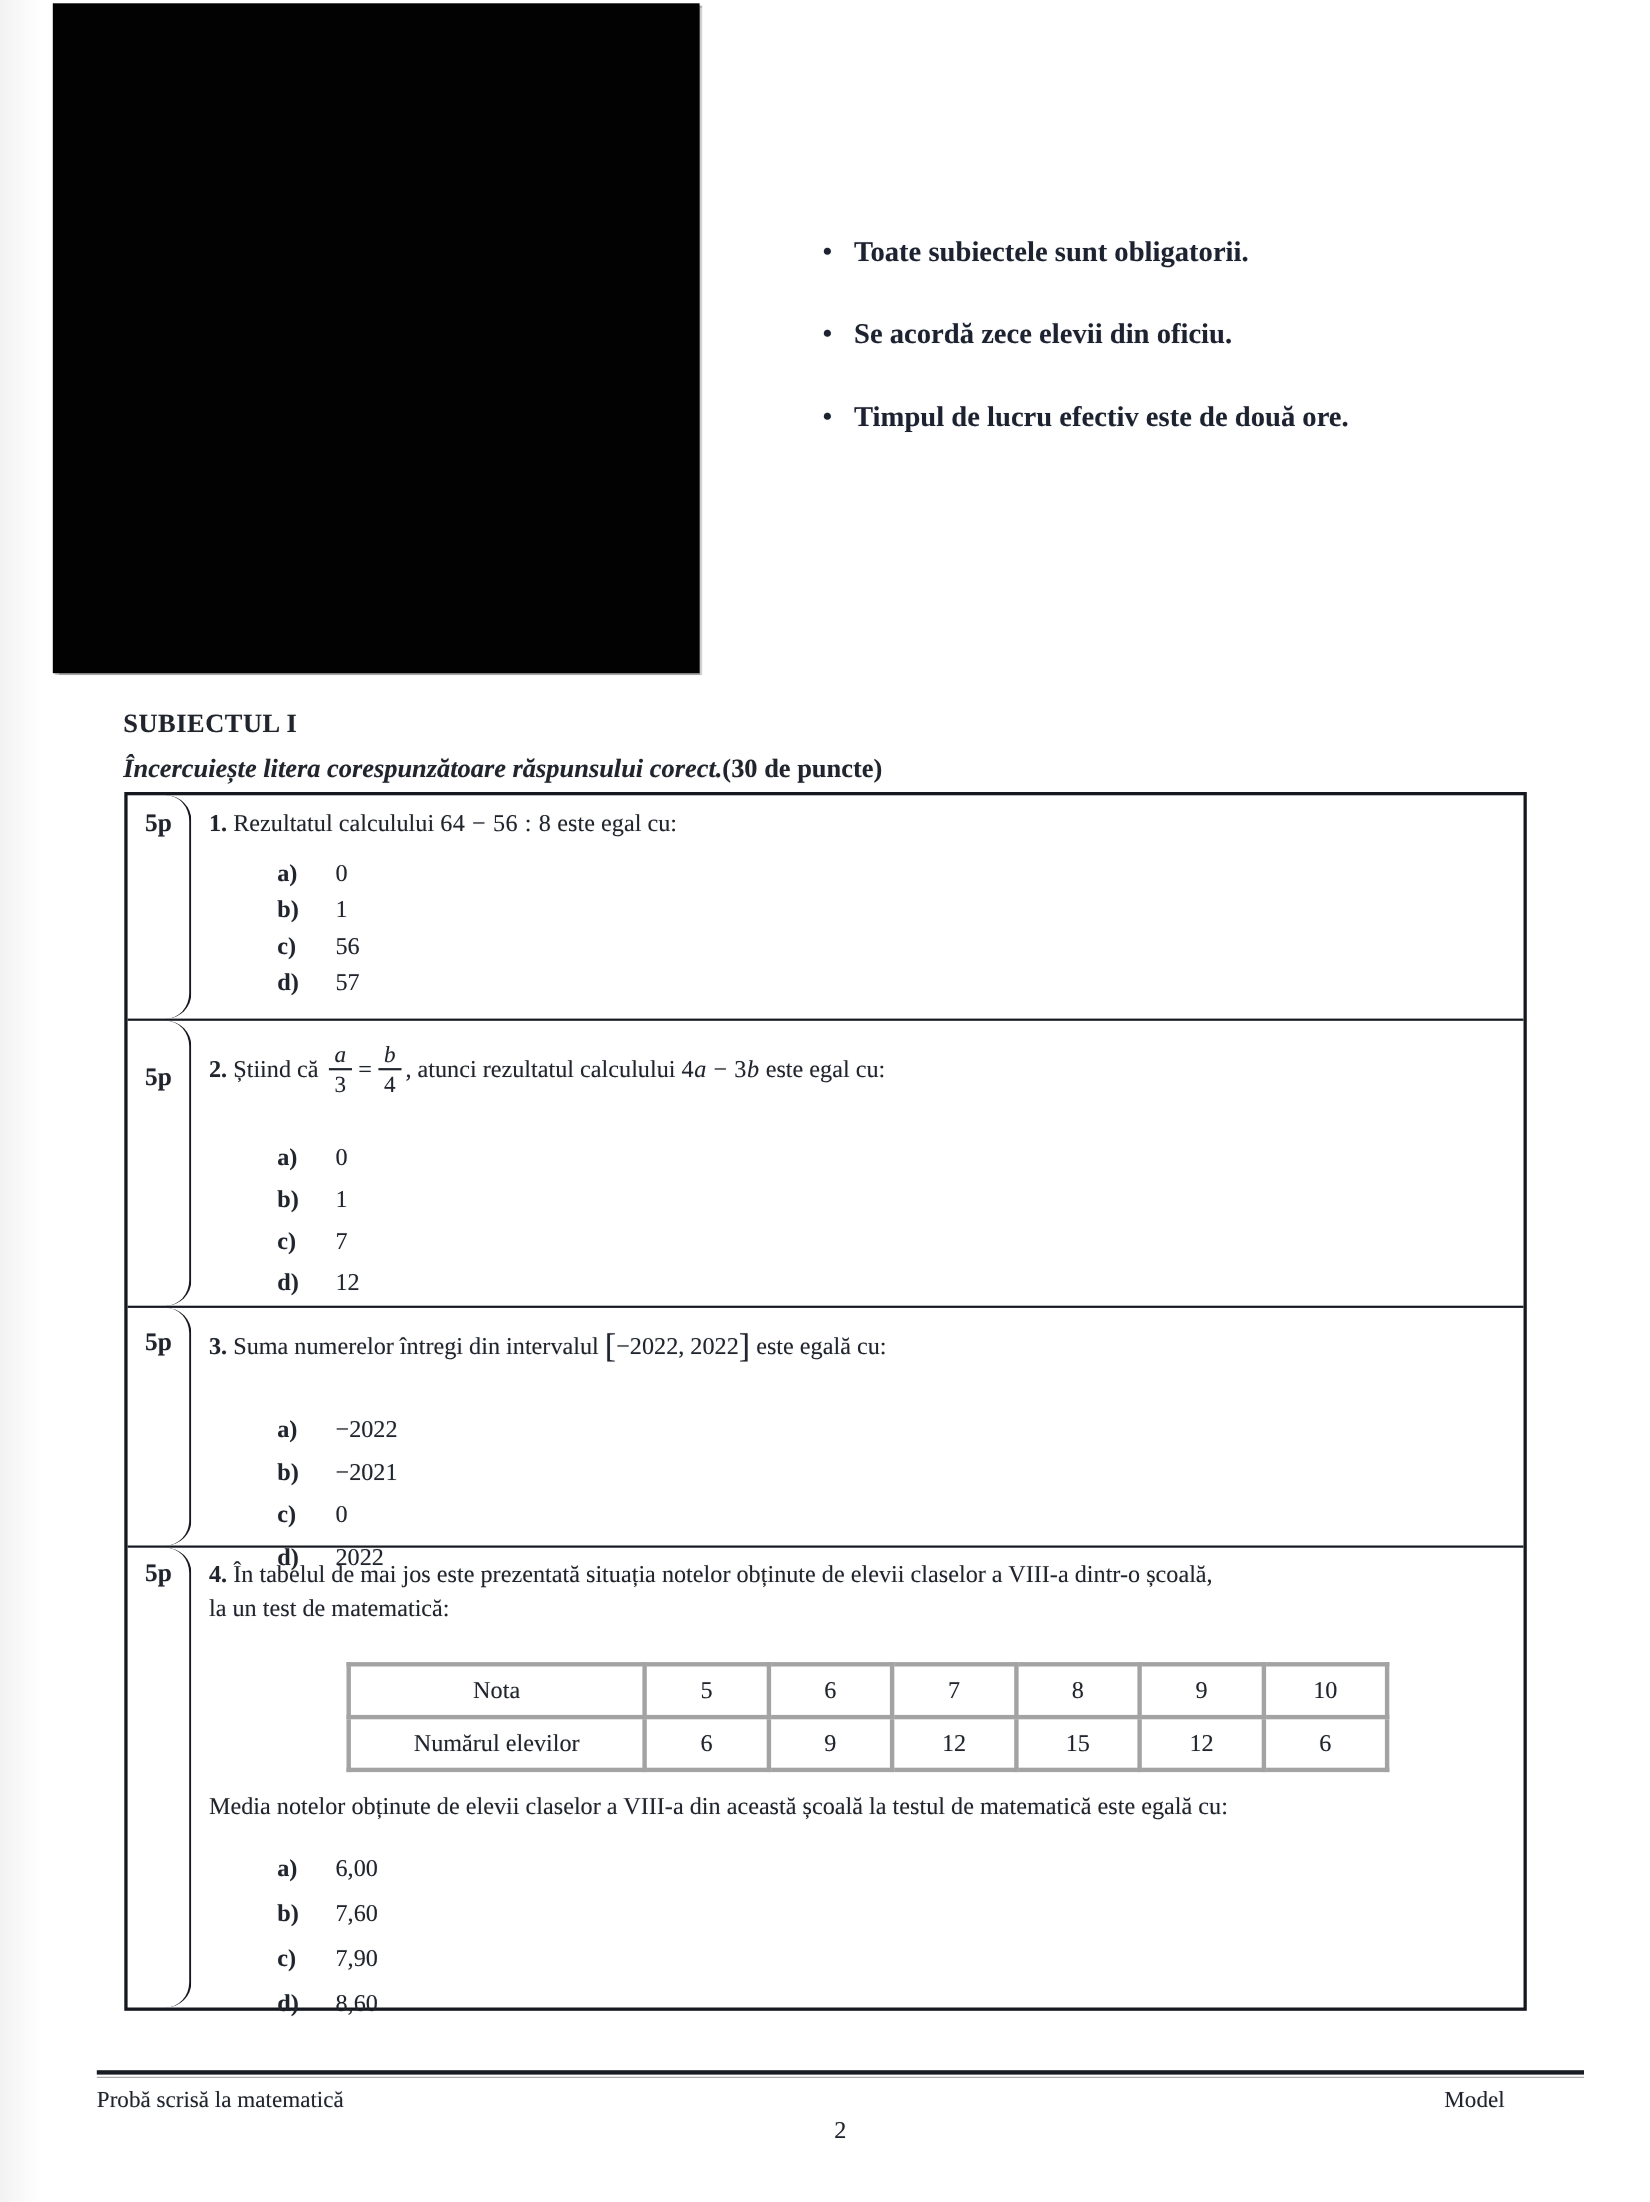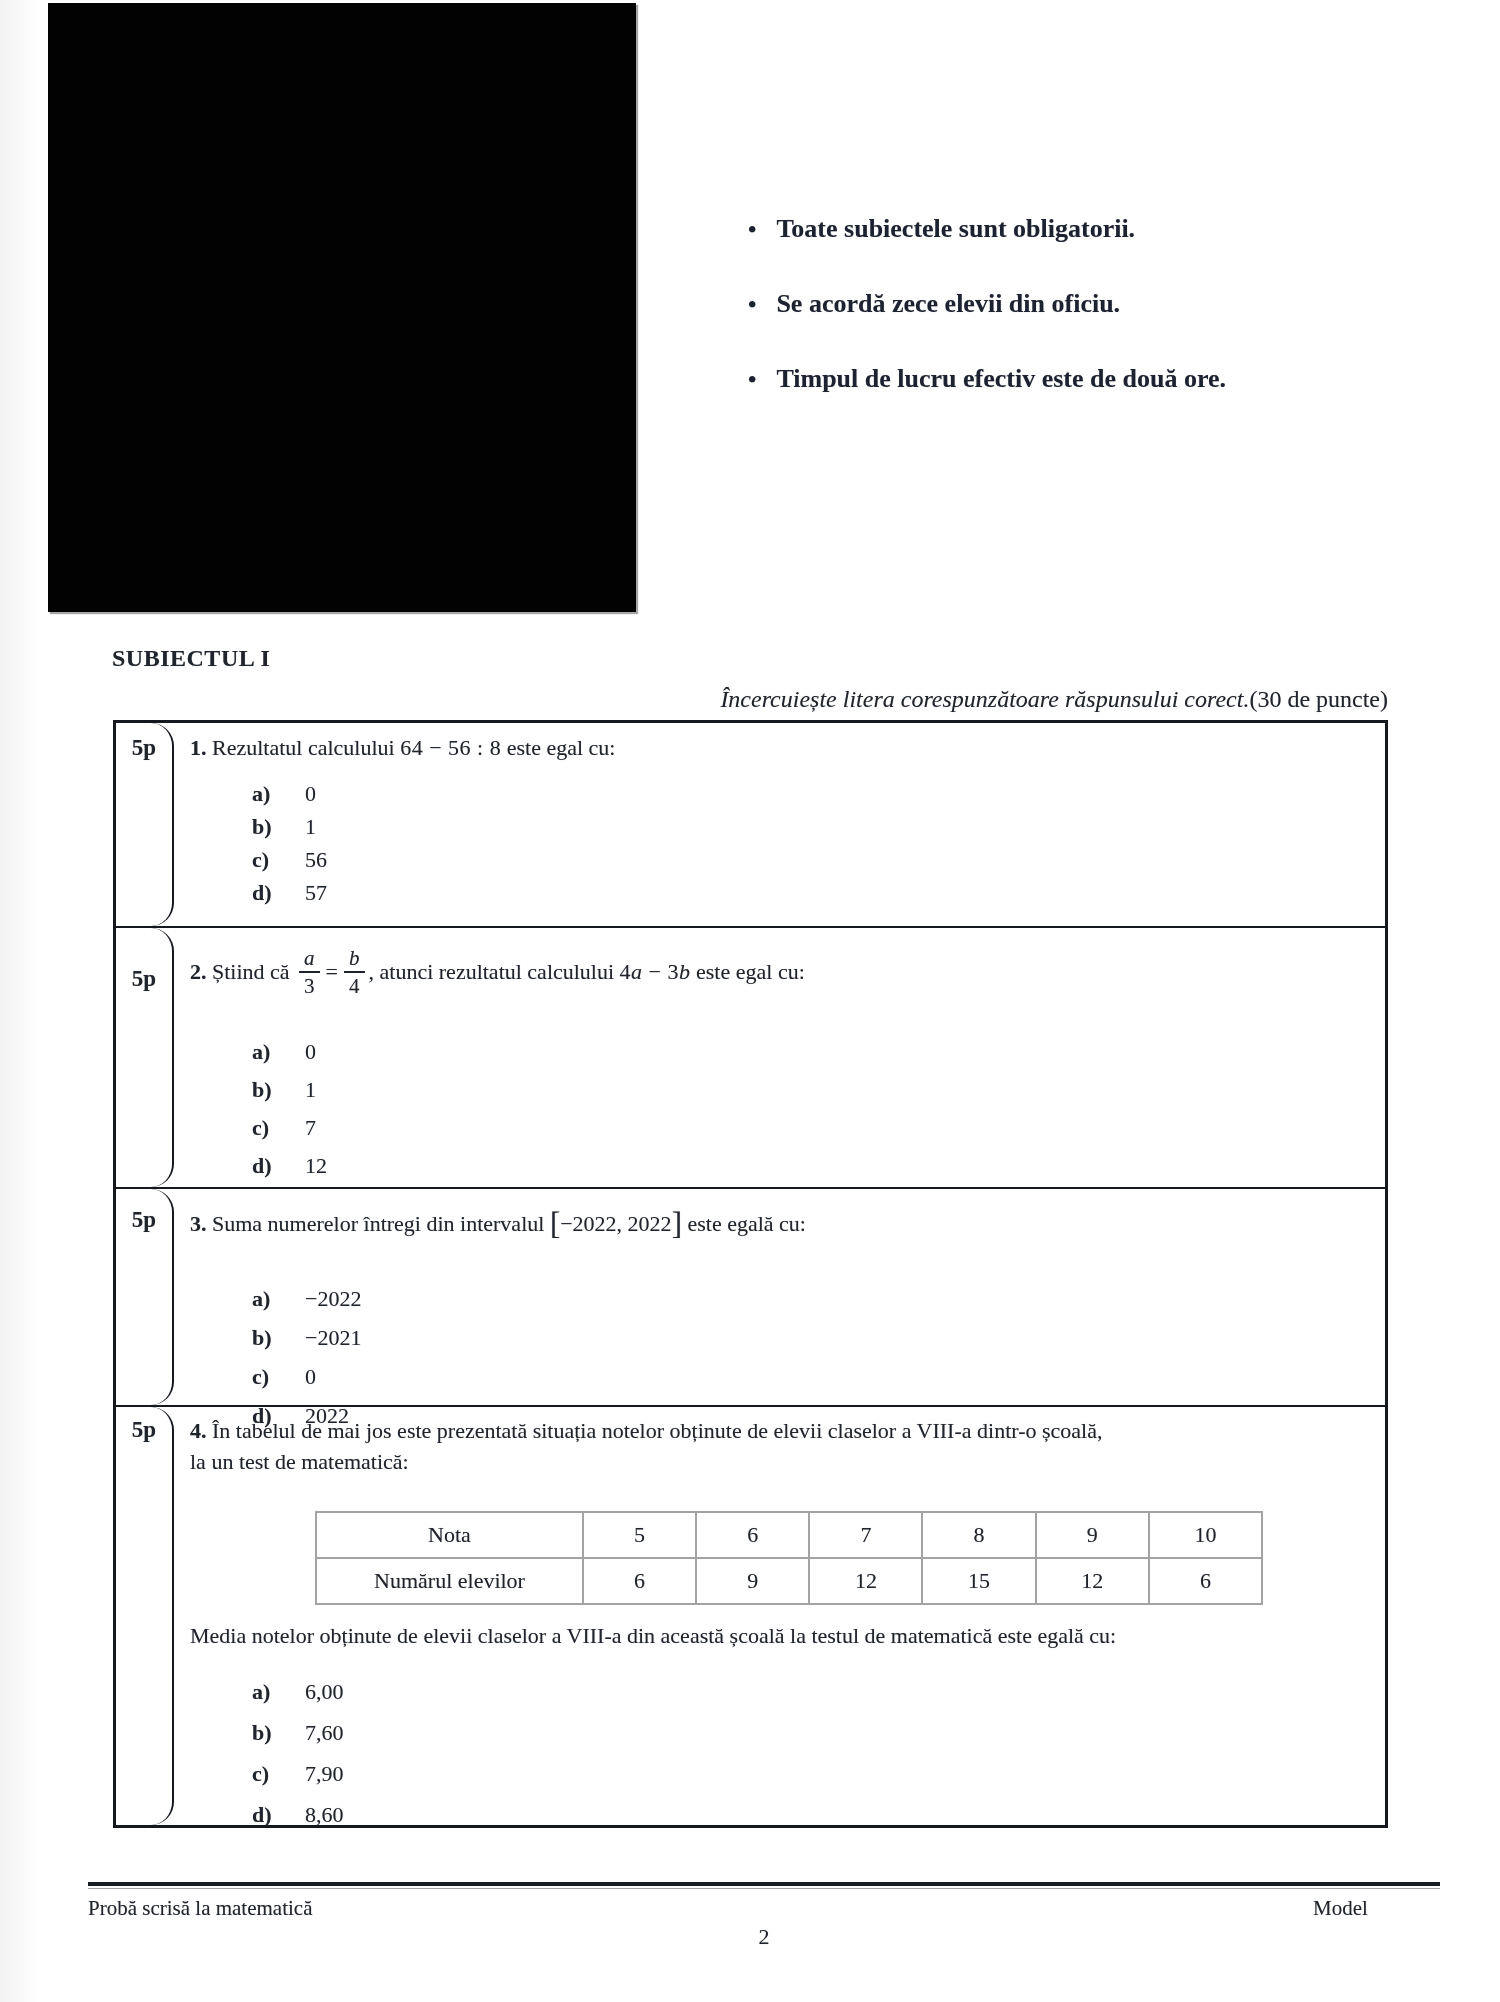--- a/index.html
+++ b/index.html
@@ -13,21 +13,21 @@
     background:linear-gradient(90deg,rgba(0,0,0,.05),rgba(0,0,0,0));}
   .redacted{position:absolute;left:48px;top:3px;width:588px;height:609px;background:#020202;
     box-shadow:2px 2px 1px rgba(0,0,0,.35);}
   
   .notices{position:absolute;left:748px;top:215px;display:flex;flex-direction:column;gap:47px;}
   .notice{display:flex;align-items:flex-start;font-weight:bold;font-size:26px;line-height:28px;color:#1d2230;}
   .notice .dot{font-size:24px;margin-right:20px;line-height:28px;}
   
   .section-title{position:absolute;left:112px;top:645px;font-weight:bold;font-size:24px;letter-spacing:.5px;}
   .instruction{position:absolute;left:112px;top:686px;width:1276px;display:flex;
-    justify-content:flex-end;align-items:flex-end;font-size:24px;font-weight:normal;}
+    justify-content:flex-start;align-items:flex-end;font-size:24px;font-weight:bold;}
   .instruction .left{font-style:italic;}
   
   .qtable{position:absolute;left:113px;top:720px;width:1275px;border:3px solid #15181e;box-sizing:border-box;}
   .qrow{display:flex;box-sizing:border-box;}
   .qrow + .qrow{border-top:2px solid #15181e;}
   .pts{width:58px;flex:0 0 58px;border-right:2px solid #15181e;box-sizing:border-box;
     font-weight:bold;font-size:23px;text-align:center;border-radius:23px;}
   .qcell{flex:1;padding:0 12px 0 16px;box-sizing:border-box;font-size:22px;}
   .qline{line-height:30px;}
   .qnum{font-weight:bold;}
@@ -54,21 +54,21 @@
   .r2 .pts{padding-top:38px;}
   .r3 .qline{margin-top:16px;line-height:38px;}
   .r3 .options{margin-top:36px;} .r3 .opt{line-height:39px;}
   .r3 .pts{padding-top:18px;}
   .r4 .qline{margin-top:8px;line-height:31px;}
   .r4 .options{margin-top:20px;} .r4 .opt{line-height:41px;}
   .r4 .pts{padding-top:10px;}
   .lead-line{display:block;}
   
   .gtable{border-collapse:collapse;table-layout:fixed;width:948px;margin:34px 0 0 125px;}
-  .gtable td{border:2px solid #a3a3a3;height:44px;text-align:center;font-size:22px;padding:0;}
+  .gtable td{border:4px solid #a3a3a3;height:44px;text-align:center;font-size:22px;padding:0;}
   .gtable td.first{width:265px;}
   .media-line{margin-top:16px;line-height:30px;}
   
   .footer-rule{position:absolute;left:88px;top:1882px;width:1352px;height:2px;
     border-top:4px solid #191d24;border-bottom:1px solid #a3a3a3;}
   .footer-left{position:absolute;left:88px;top:1896px;font-size:21px;}
   .footer-right{position:absolute;left:1313px;top:1896px;font-size:21px;}
   .page-num{position:absolute;left:88px;top:1924px;width:1352px;text-align:center;font-size:22px;}
 </style>
 </head>

